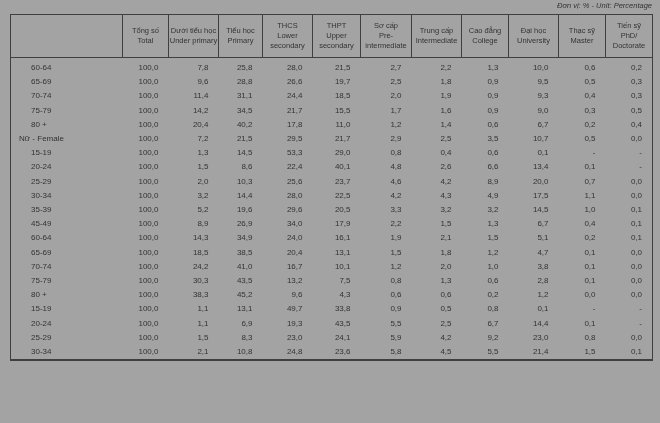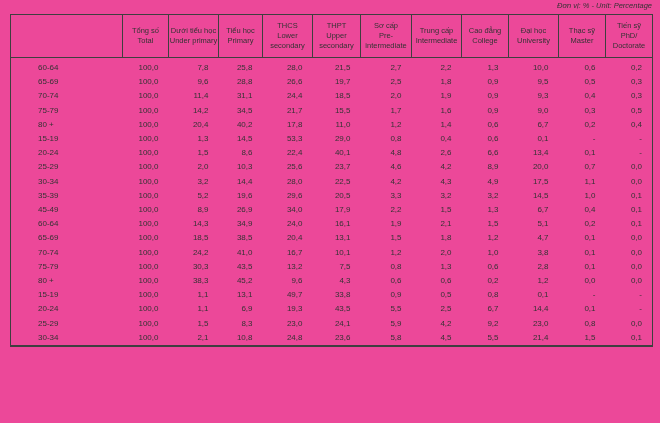--- a/index.html
+++ b/index.html
@@ -4,21 +4,21 @@
 <style>
   html, body {
     margin: 0;
     padding: 0;
     background: #ffffff;
   }
   .page {
     position: relative;
     width: 660px;
     height: 423px;
-    background: #ec4899;
+    background: #a3a3a3;
     font-family: "Liberation Sans", sans-serif;
     overflow: hidden;
   }
   .unit-note {
     position: absolute;
     top: 1px;
     right: 8px;
     font-size: 7.5px;
     font-style: italic;
     color: #333333;
@@ -61,21 +61,21 @@
     height: 14.2px;
     line-height: 14.2px;
     white-space: nowrap;
     overflow: hidden;
   }
   tbody tr:first-child td {
     padding-top: 3px;
   }
   tbody td.label {
     text-align: left;
-    padding: 0 0 0 27px;
+    padding: 0 0 0 20px;
   }
   tbody tr.section td.label {
     padding-left: 8px;
   }
 </style>
 </head>
 <body>
 
 <div class="page">
   <div class="unit-note">Đơn vị: % - Unit: Percentage</div>
@@ -210,20 +210,34 @@
           <td>40,2</td>
           <td>17,8</td>
           <td>11,0</td>
           <td>1,2</td>
           <td>1,4</td>
           <td>0,6</td>
           <td>6,7</td>
           <td>0,2</td>
           <td>0,4</td>
         </tr>
+        <tr class="section">
+          <td class="label">Nữ - Female</td>
+          <td>100,0</td>
+          <td>7,2</td>
+          <td>21,5</td>
+          <td>29,5</td>
+          <td>21,7</td>
+          <td>2,9</td>
+          <td>2,5</td>
+          <td>3,5</td>
+          <td>10,7</td>
+          <td>0,5</td>
+          <td>0,0</td>
+        </tr>
         <tr>
           <td class="label">15-19</td>
           <td>100,0</td>
           <td>1,3</td>
           <td>14,5</td>
           <td>53,3</td>
           <td>29,0</td>
           <td>0,8</td>
           <td>0,4</td>
           <td>0,6</td>

